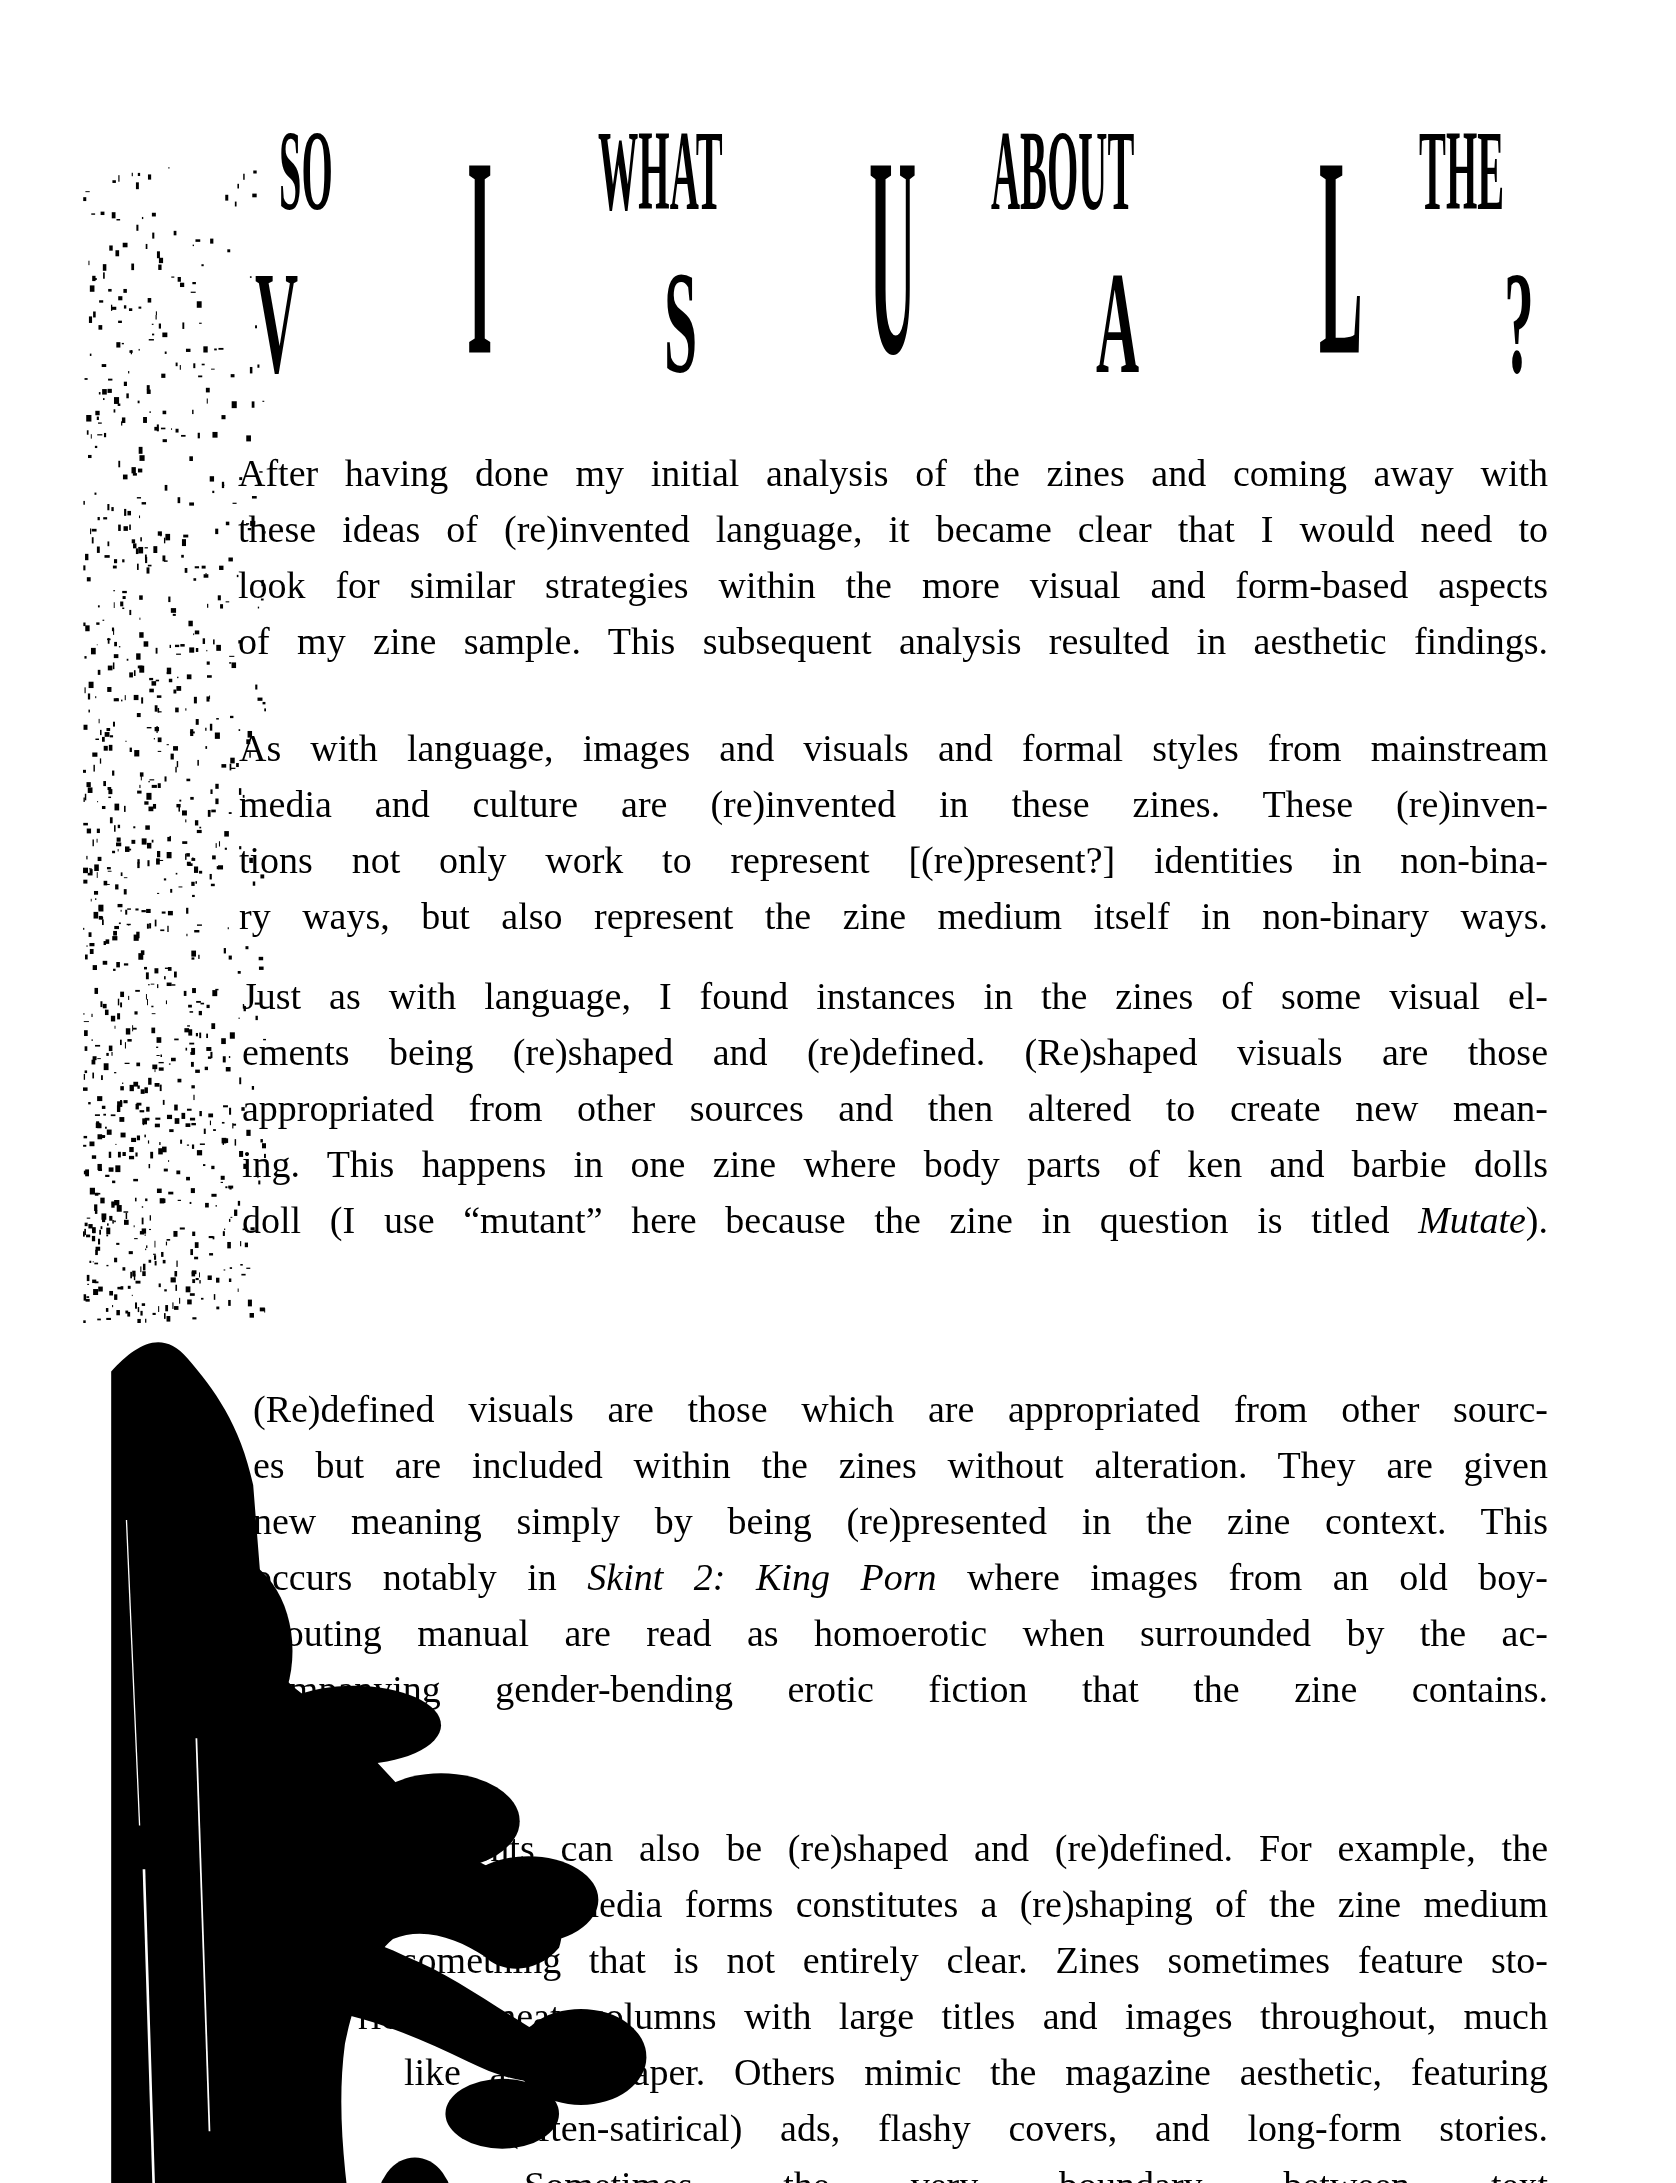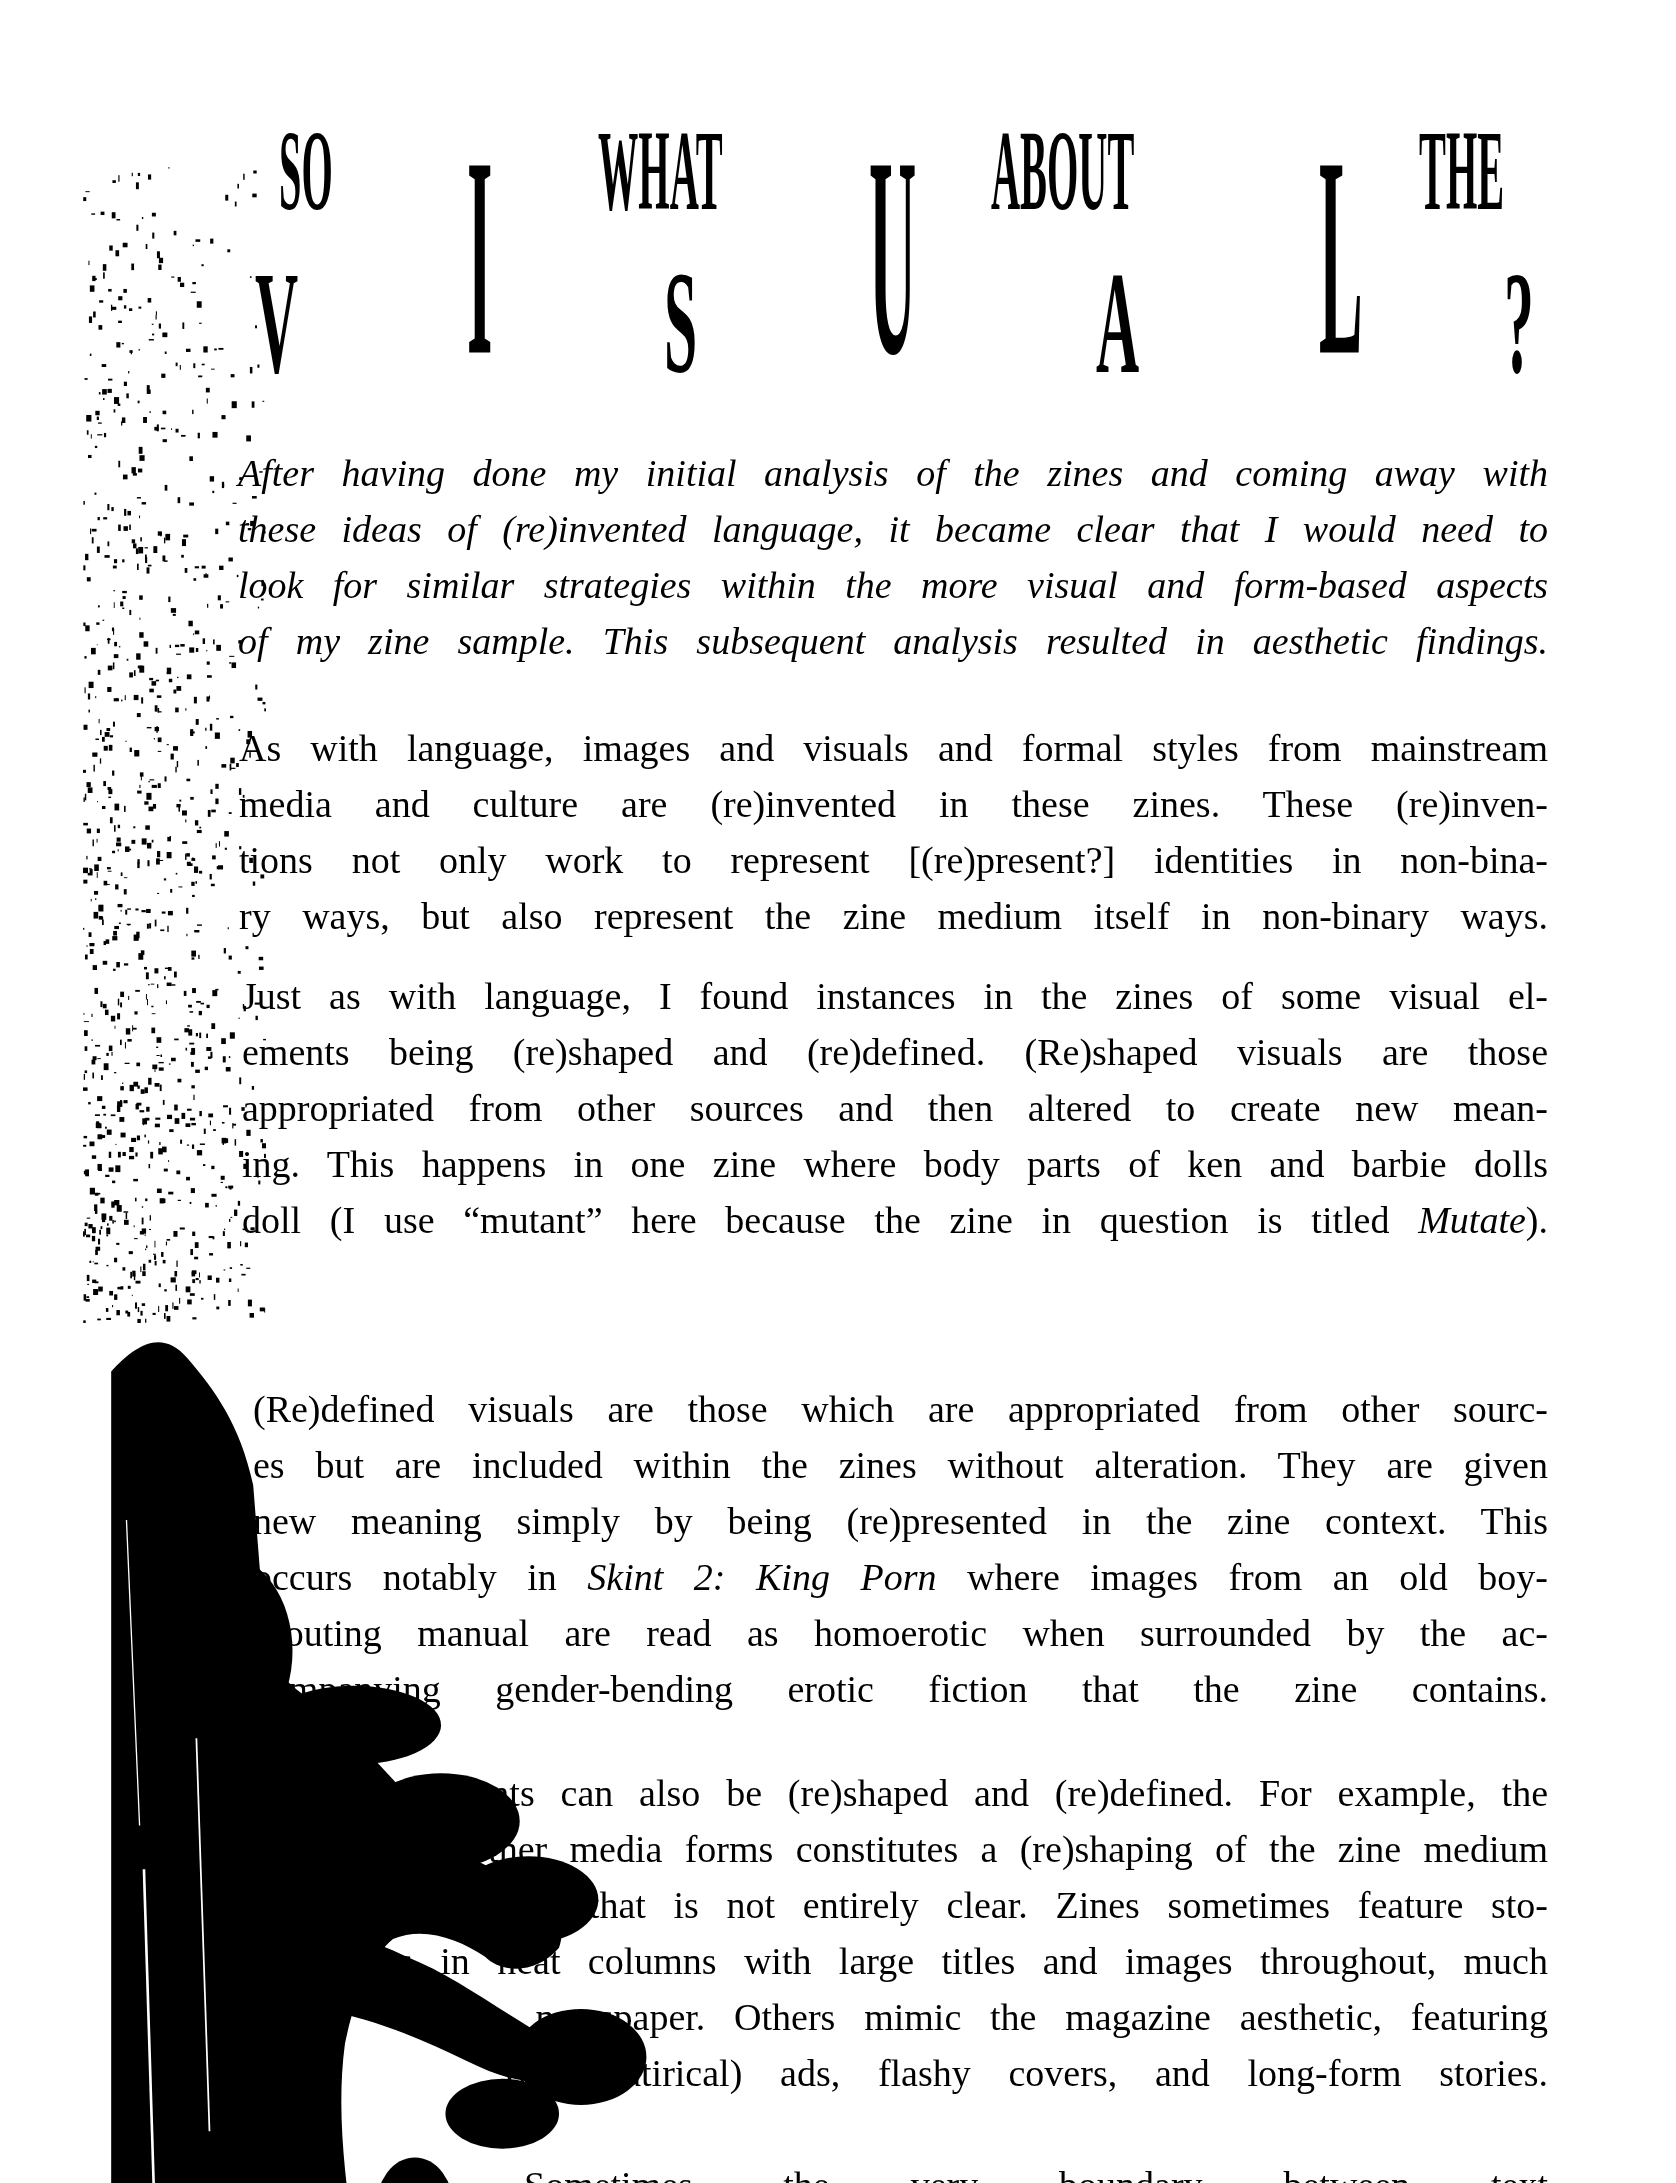--- a/index.html
+++ b/index.html
@@ -18,25 +18,25 @@
   .t-small { top: 111px; font-size: 65px; transform: scaleX(0.62) scaleY(1.75); }
   .t-big   { top: 247px; font-size: 83px; transform: scaleX(0.72) scaleY(1.77); }
   .t-tall  { top: 111px; font-size: 109px; transform: scaleX(0.60) scaleY(2.62); }
 
   
   .para { position: absolute; font-size: 38px; line-height: 56px; margin: 0; }
   .line { display: block; white-space: nowrap; text-align: justify; text-align-last: justify; height: 56px; }
   .line.full { text-align-last: justify; }
   em { font-style: italic; }
 
-  #p1 { left: 238px; top: 445px; width: 1310px; font-style: italic; }
+  #p1 { left: 238px; top: 445px; width: 1310px; }
   #p2 { left: 239px; top: 720px; width: 1309px; }
   #p3 { left: 242px; top: 968px; width: 1306px; }
   #p4 { left: 253px; top: 1381px; width: 1295px; }
-  #p5 { left: 264px; top: 1765px; width: 1284px; }
+  #p5 { left: 264px; top: 1820px; width: 1284px; }
   #p6 { left: 524px; top: 2157px; width: 1024px; }
 </style>
 </head>
 <body>
 
 <svg class="art" id="noise-strip" viewBox="0 0 420 2650" preserveAspectRatio="none">
     <rect x="0.0" y="2440.0" width="4.1" height="12.2" fill="#000"></rect>
     <rect x="267.1" y="2164.4" width="5.7" height="11.9" fill="#000"></rect>
     <rect x="140.9" y="2218.5" width="3.5" height="6.2" fill="#000"></rect>
     <rect x="213.7" y="1116.8" width="11.1" height="2.8" fill="#000"></rect>

